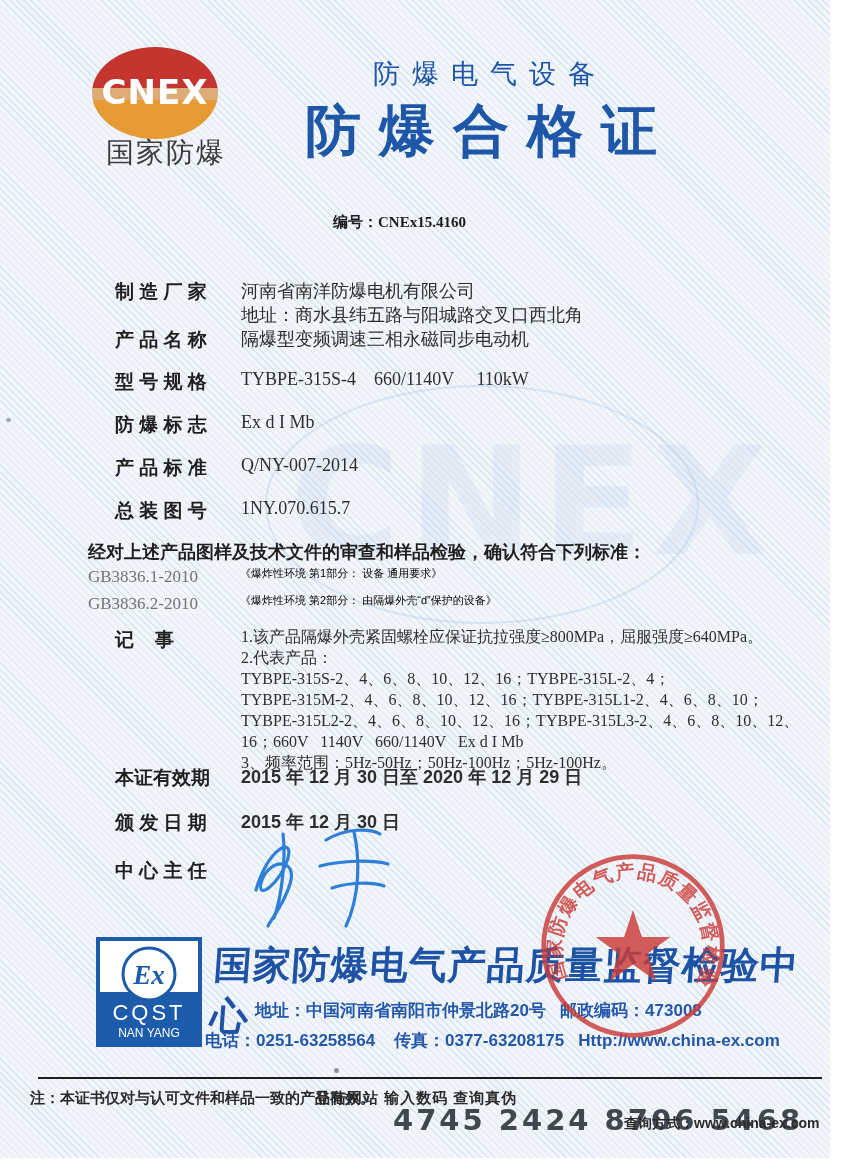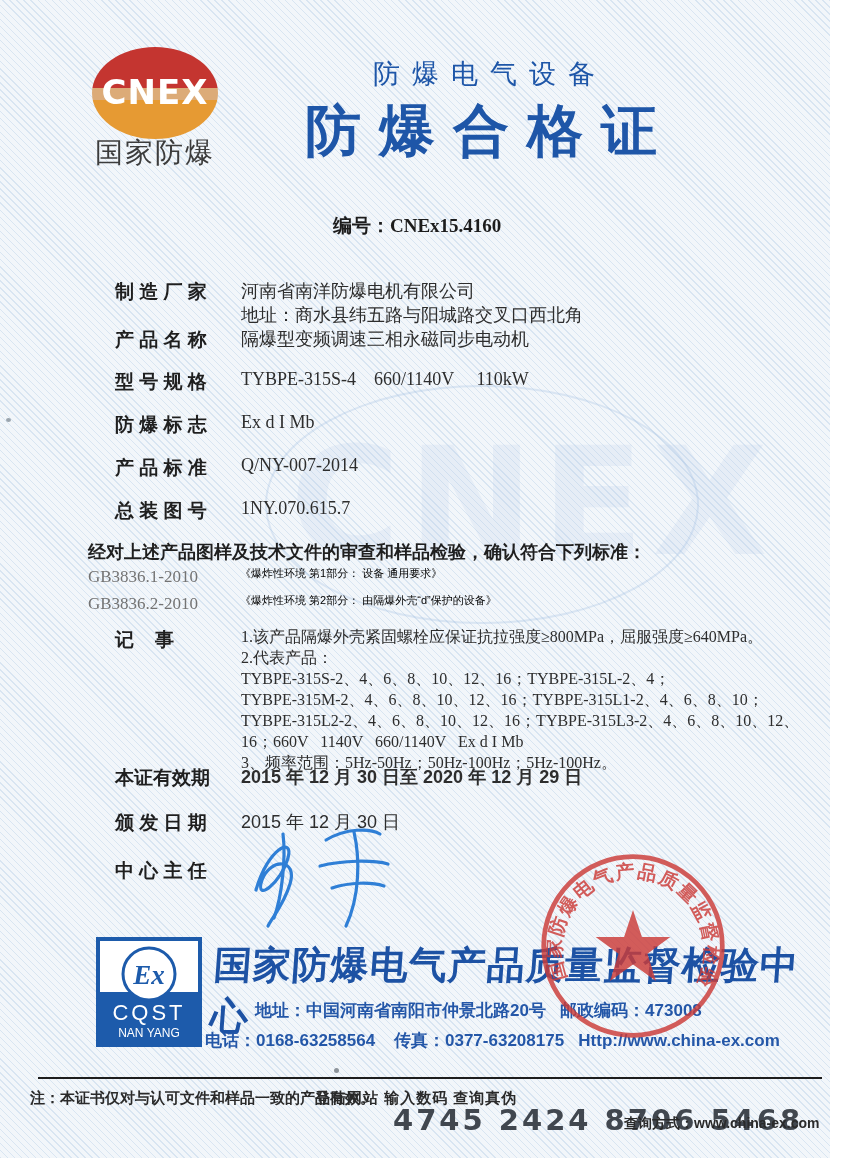--- a/index.html
+++ b/index.html
@@ -10,28 +10,28 @@
          background-image:repeating-linear-gradient(45deg, rgba(150,185,220,0.28) 0px, rgba(150,185,220,0.28) 1px, rgba(255,255,255,0) 1px, rgba(255,255,255,0) 5px);}
   
   .wm-ellipse{position:absolute;left:265px;top:385px;width:430px;height:235px;border:2px solid rgba(160,190,225,0.30);border-radius:50%;}
   .wm-text{position:absolute;left:290px;top:415px;font-size:150px;font-weight:bold;letter-spacing:8px;
            color:rgba(165,195,230,0.16);font-family:"DejaVu Sans",sans-serif;}
   
   .logo-oval{position:absolute;left:92px;top:47px;width:126px;height:92px;border-radius:50%;
              background:linear-gradient(180deg,#c43530 0%,#c43530 45%,#dcab78 45%,#dcab78 58%,#e69a33 58%,#e69a33 100%);}
   .logo-brand{position:absolute;left:92px;top:72px;width:126px;text-align:center;color:#ffffff;
               font-size:34px;font-weight:bold;letter-spacing:1px;font-family:"DejaVu Sans",sans-serif;}
-  .logo-caption{position:absolute;left:84px;top:134px;width:142px;text-align:center;font-size:28px;
+  .logo-caption{position:absolute;left:84px;top:134px;width:142px;text-align:right;font-size:28px;
                 color:#3c3c3c;letter-spacing:2px;font-weight:500;}
   
   .doc-subtitle{position:absolute;left:280px;top:56px;width:420px;text-align:center;
                 font-size:27px;font-weight:normal;letter-spacing:12px;color:#1e56a8;}
   .doc-title{position:absolute;left:255px;top:94px;width:470px;text-align:center;
              font-size:56px;font-weight:bold;letter-spacing:18px;color:#1e56a8;}
-  .cert-no{position:absolute;left:333px;top:213px;font-size:19px;color:#1c1c1c;font-weight:600;}
+  .cert-no{position:absolute;left:333px;top:213px;font-size:15px;color:#1c1c1c;font-weight:600;}
   .cert-no .v{font-family:"Liberation Serif",serif;font-weight:600;}
   
   .lbl{position:absolute;left:115px;font-size:19px;font-weight:bold;color:#1f1f1f;white-space:pre;}
   .val{position:absolute;left:241px;font-size:18px;color:#2d2d2d;font-family:"Liberation Serif",serif;white-space:pre;}
   
   .std-intro{position:absolute;left:88px;top:540px;font-size:18px;font-weight:bold;color:#1f1f1f;}
   .std-code{position:absolute;left:88px;font-size:17px;color:#737373;font-family:"Liberation Serif",serif;}
   .std-title{position:absolute;left:240px;font-size:11px;color:#000000;}
   
   .note-line{position:absolute;left:241px;width:585px;font-size:16px;line-height:20px;color:#2d2d2d;
@@ -104,21 +104,21 @@
   <div class="note-line" style="top:669px">TYBPE-315S-2、4、6、8、10、12、16；TYBPE-315L-2、4；</div>
   <div class="note-line" style="top:690px">TYBPE-315M-2、4、6、8、10、12、16；TYBPE-315L1-2、4、6、8、10；</div>
   <div class="note-line" style="top:711px">TYBPE-315L2-2、4、6、8、10、12、16；TYBPE-315L3-2、4、6、8、10、12、</div>
   <div class="note-line" style="top:732px">16；660V   1140V   660/1140V   Ex d I Mb</div>
   <div class="note-line" style="top:753px">3、频率范围：5Hz-50Hz；50Hz-100Hz；5Hz-100Hz。</div>
 
   <div class="lbl" style="top:765px">本证有效期</div>
   <div class="val" style="top:765px;font-weight:bold;font-family:'Liberation Sans',sans-serif">2015 年 12 月 30 日至 2020 年 12 月 29 日</div>
 
   <div class="lbl" style="top:810px">颁 发 日 期</div>
-  <div class="val" style="top:810px;font-weight:normal;font-family:'Liberation Sans',sans-serif">2015 年 12 月 30 日</div>
+  <div class="val" style="top:810px;font-weight:bold;font-family:'Liberation Sans',sans-serif">2015 年 12 月 30 日</div>
 
   <div class="lbl" style="top:858px">中 心 主 任</div>
   <svg class="sig" width="200" height="120" viewBox="0 0 200 120">
     <g fill="none" stroke="#2f7fd6" stroke-width="3.2" stroke-linecap="round">
       <path d="M28,72 C40,30 66,18 60,40 C54,64 26,86 34,62 C42,40 70,40 62,66 C56,86 44,100 40,108"></path>
       <path d="M55,16 C58,40 54,78 46,100"></path>
       <path d="M98,22 C118,10 142,10 152,16"></path>
       <path d="M92,48 C115,42 146,42 160,46"></path>
       <path d="M126,14 C132,40 132,78 118,108"></path>
       <path d="M104,70 C122,64 144,64 156,68"></path>
@@ -129,21 +129,21 @@
     <rect x="3" y="3" width="102" height="106" fill="#ffffff" stroke="#1d5bab" stroke-width="4"></rect>
     <rect x="5" y="56" width="98" height="51" fill="#1d5bab"></rect>
     <circle cx="54" cy="38" r="26" fill="#ffffff" stroke="#1d5bab" stroke-width="3"></circle>
     <text x="54" y="48" text-anchor="middle" font-size="27" font-weight="bold" fill="#1d5bab" font-family="Liberation Serif, serif" font-style="italic">Ex</text>
     <text x="54" y="84" text-anchor="middle" font-size="22" letter-spacing="3" fill="#ffffff" font-family="Liberation Sans, sans-serif">CQST</text>
     <text x="54" y="101" text-anchor="middle" font-size="12" fill="#ffffff" font-family="Liberation Sans, sans-serif">NAN YANG</text>
   </svg>
 
   <div class="org-name">国家防爆电气产品质量监督检验中心</div>
   <div class="org-line1">地址：中国河南省南阳市仲景北路20号   邮政编码：473008</div>
-  <div class="org-line2">电话：0168-63258564    传真：0377-63208175   Http://www.china-ex.com</div>
+  <div class="org-line2">电话：0251-63258564    传真：0377-63208175   Http://www.china-ex.com</div>
 
   <svg class="stamp" width="190" height="190" viewBox="0 0 200 200">
     <defs>
       <path id="stampArc" d="M 31,136 A 76,76 0 1 1 169,136" fill="none"></path>
     </defs>
     <circle cx="100" cy="100" r="94" fill="none" stroke="#cc3b38" stroke-width="5"></circle>
     <text font-size="20" font-weight="bold" fill="#cc3b38" letter-spacing="2">
       <textPath href="#stampArc" startOffset="2">国家防爆电气产品质量监督检验中心</textPath>
     </text>
     <path d="M100 62 L109.4 90.4 L139.3 90.6 L115.2 108.2 L124.2 136.8 L100 119.5 L75.8 136.8 L84.8 108.2 L60.7 90.6 L90.6 90.4 Z" fill="#cc3b38"></path>

